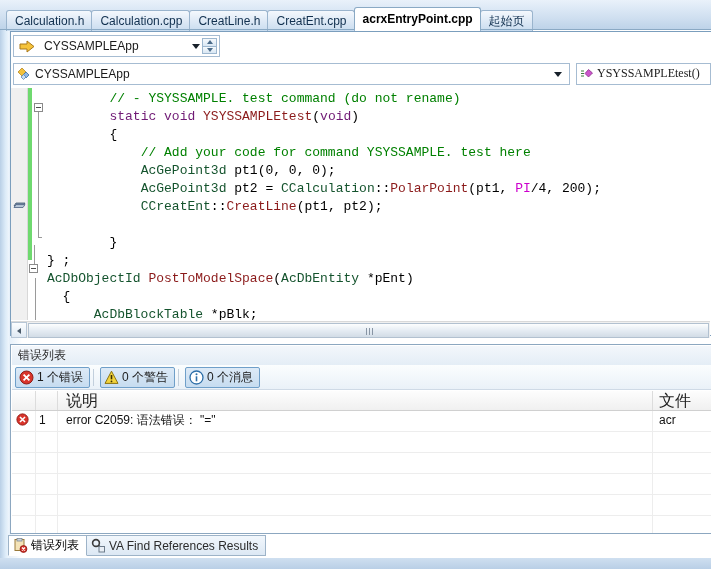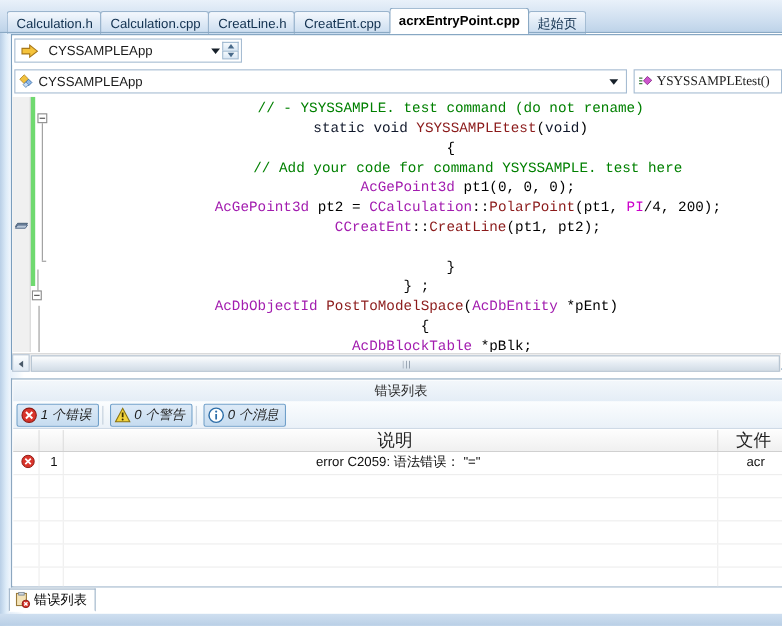--- a/index.html
+++ b/index.html
@@ -9,21 +9,20 @@
     background: #ffffff;
     font-family: "Liberation Sans", sans-serif;
     font-size: 12px;
     color: #000;
   }
   #app {
     position: relative;
     width: 711px; height: 569px;
     background: #d6e5f5;
     overflow: hidden;
-    text-align: center;
   }
 
   
   .backdrop {
     position: absolute; left: 0; top: 0; width: 711px; height: 569px;
     background: linear-gradient(to right, #cfe0f2 0px, #e8f1fa 10px, #f2f7fc 16px, #ffffff 22px);
   }
 
   
   .tabstrip {
@@ -183,22 +182,22 @@
 
   .code-lines {
     position: absolute; left: 36px; top: 2px; right: 0;
     font-family: "Liberation Mono", monospace;
     font-size: 13px;
     line-height: 18px;
     white-space: pre;
   }
   .ln { height: 18px; }
   .c-cmt  { color: #008000; }
-  .c-kw   { color: #0f172a; }
-  .c-type { color: #a21caf; font-family: Liberation Mono, monospace; }
+  .c-kw   { color: #701a75; }
+  .c-type { color: #14532d; font-family: Liberation Mono, monospace; }
   .c-fn   { color: #8b1a1a; }
   .c-mac  { color: #cc00cc; }
   .c-txt  { color: #000000; }
 
   
   .hscroll {
     position: absolute; left: 11px; top: 321px; width: 699px; height: 16px;
     background: #f0f0f0;
     border-top: 1px solid #d9d9d9;
     display: flex; align-items: center;
@@ -251,21 +250,20 @@
     display: flex; align-items: center;
     box-sizing: border-box;
   }
   .tbtn {
     height: 21px; margin-left: 3px;
     display: flex; align-items: center;
     padding: 0 6px 0 3px;
     font-size: 12px; color: #1d1d1d;
     border: 1px solid transparent;
     box-sizing: border-box;
-    font-style: italic;
   }
   .tbtn.on {
     background: linear-gradient(to bottom, #ddeaf7, #c6dcf0);
     border: 1px solid #6f9fc9;
     border-radius: 2px;
   }
   .tsep { width: 1px; height: 17px; background: #c2cfdc; margin: 0 3px; }
   .tbtn .glyph { width: 15px; height: 15px; margin-right: 3px; flex: 0 0 auto; }
 
   .grid-head {
@@ -516,15 +514,23 @@
   <div class="bottom-tabs" id="bottom-tabs">
       <div class="btab active">
         <span class="glyph"><svg width="15" height="15" viewBox="0 0 15 15">
             <rect x="2" y="1.5" width="9" height="11" fill="#f4e3b8" stroke="#9a7a3a" stroke-width="1"></rect>
             <rect x="4" y="0.5" width="5" height="2.5" fill="#cfd6dd" stroke="#7b8894" stroke-width="0.8"></rect>
             <circle cx="10.5" cy="11" r="3.4" fill="#d9342b" stroke="#8f1a14" stroke-width="0.9"></circle>
             <path d="M9 9.5 L12 12.5 M12 9.5 L9 12.5" stroke="#fff" stroke-width="1.3"></path>
           </svg></span>
         <span>错误列表</span>
       </div>
+      <div class="btab">
+        <span class="glyph"><svg width="15" height="15" viewBox="0 0 15 15">
+            <circle cx="5" cy="5" r="3.4" fill="none" stroke="#3b3b3b" stroke-width="1.6"></circle>
+            <path d="M7.6 7.6 L11 11" stroke="#3b3b3b" stroke-width="1.8"></path>
+            <rect x="8" y="8.5" width="5.5" height="5.5" fill="#e8eef5" stroke="#6d7c8b" stroke-width="1"></rect>
+          </svg></span>
+        <span>VA Find References Results</span>
+      </div>
     </div>
   <div class="bottom-line"></div>
 </div>
 
 </body></html>

